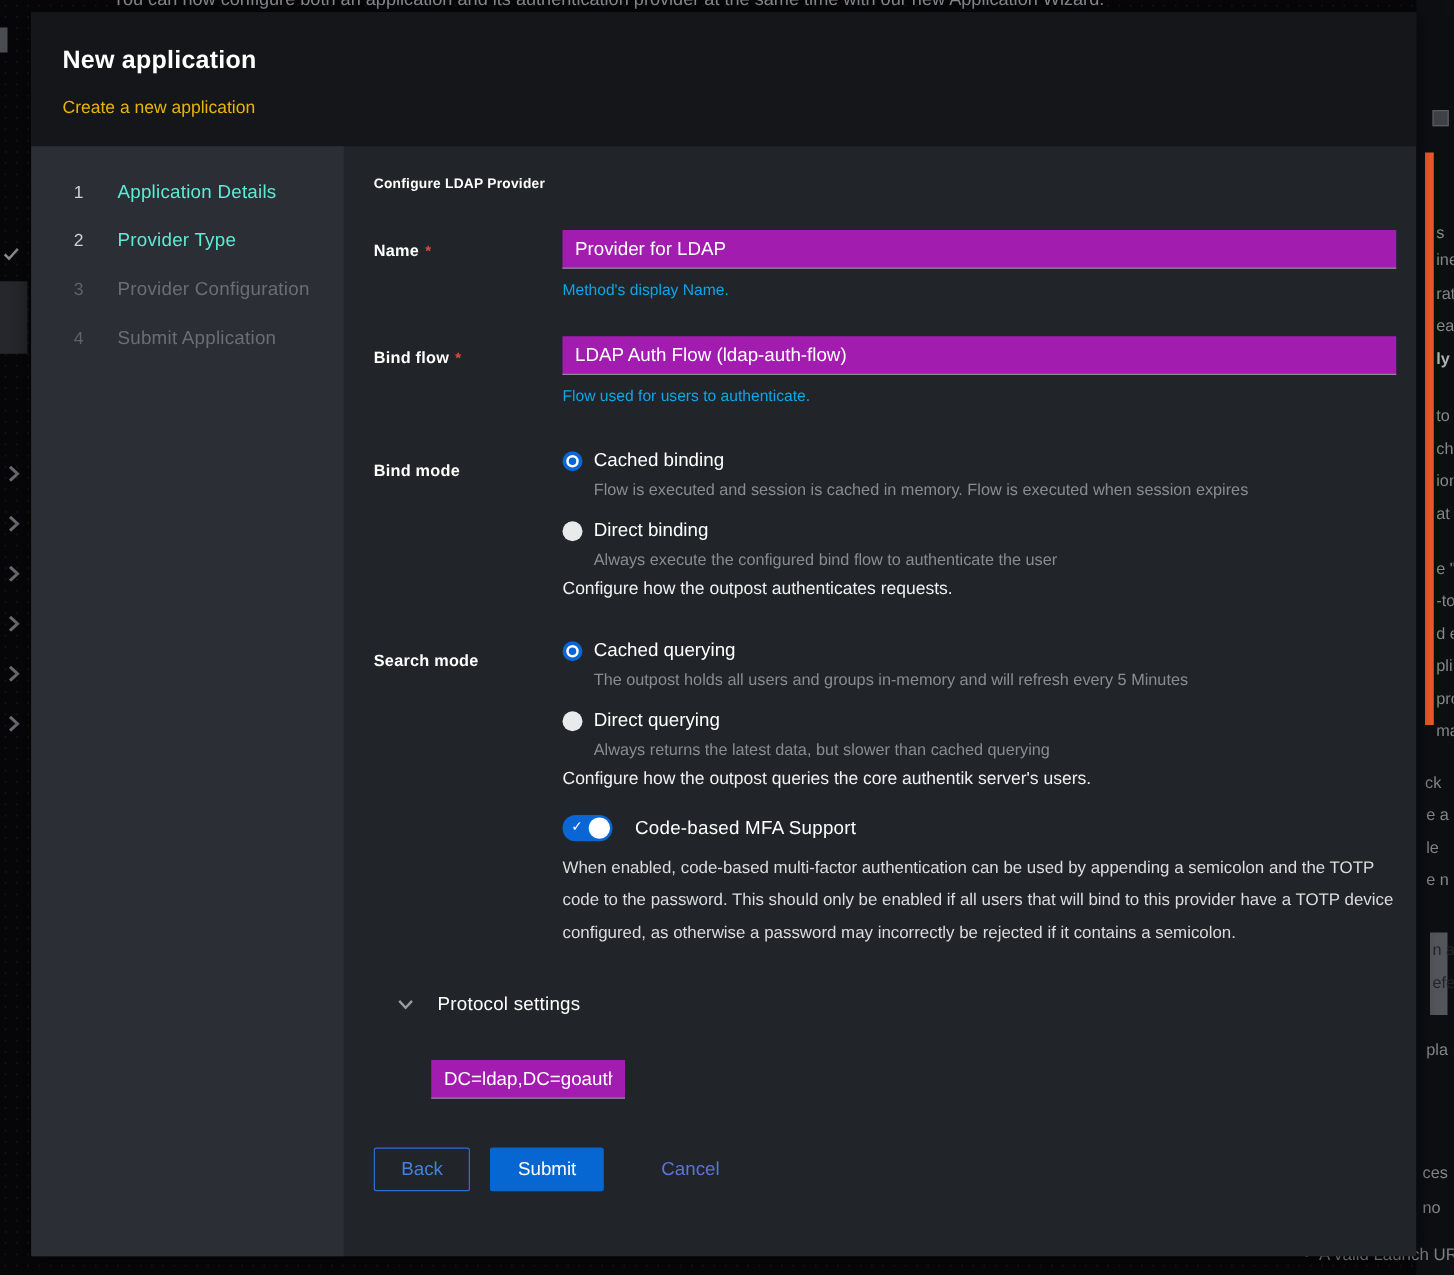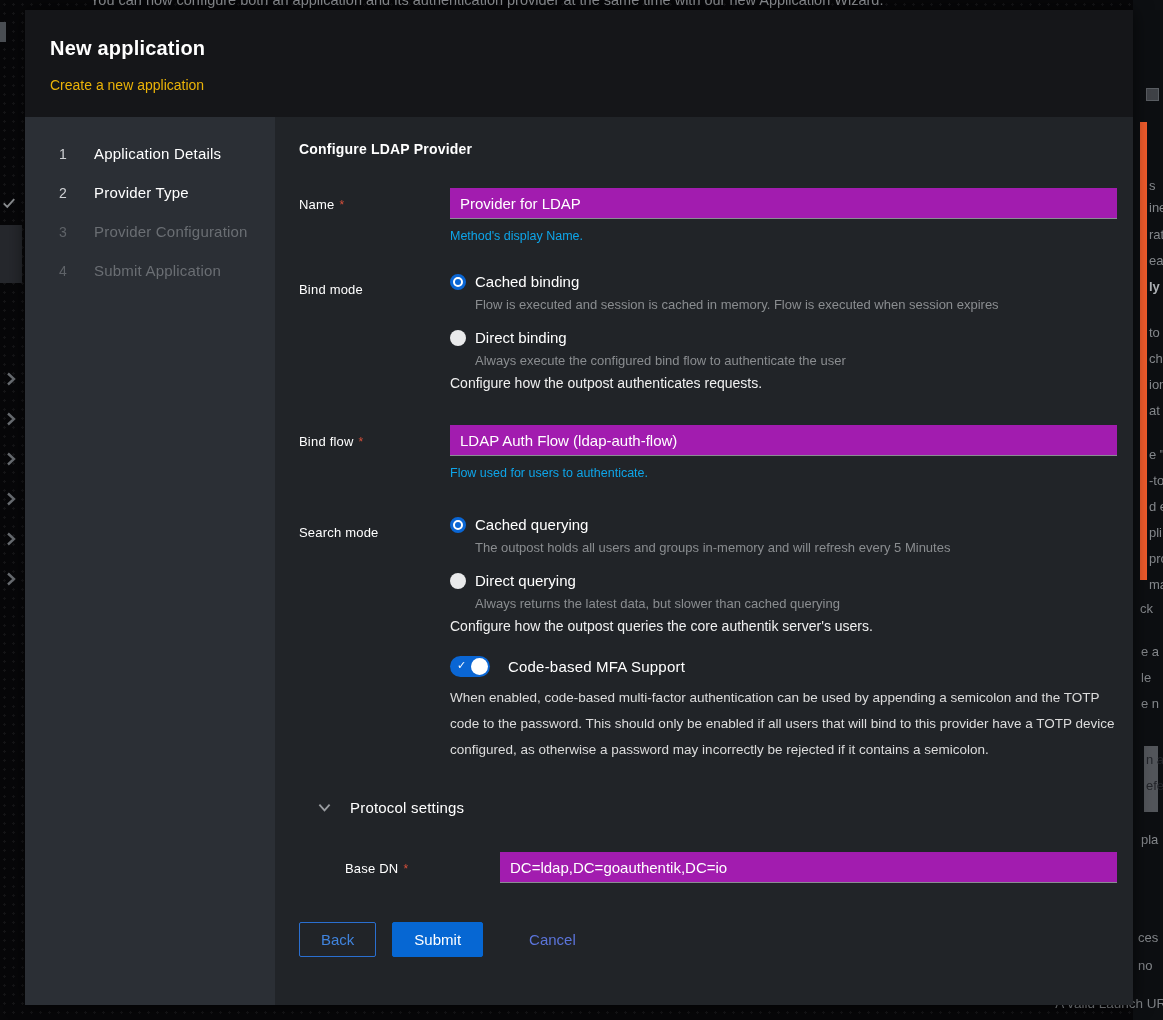--- a/index.html
+++ b/index.html
@@ -41,30 +41,30 @@
     box-shadow:0 0 18px rgba(0,0,0,.6);
   }
   .modal-header { background:#151619; padding:27px 25px 24px 25px; flex:none; }
   .modal-title { font-size:20px; font-weight:bold; letter-spacing:.2px; }
   .modal-sub { font-size:14px; color:#eab308; margin-top:17px; }
   .modal-body { flex:1; display:flex; min-height:0; }
 
   .steps { width:250px; flex:none; background:#2b2f35; padding-top:17px; }
   .step { display:flex; align-items:baseline; padding:11px 8px 11px 34px; font-size:15px; cursor:pointer; }
   .step-num { width:12px; margin-right:23px; color:#cfd1d4; font-size:14px; flex:none; }
-  .step-label { color:#ffffff; letter-spacing:.2px; }
+  .step-label { color:#5eead4; letter-spacing:.2px; }
   .step.disabled { cursor:default; }
   .step.disabled .step-num { color:#5f6368; }
   .step.disabled .step-label { color:#6a6e73; }
 
   .content { flex:1; padding:24px 16px 0 24px; overflow:hidden; position:relative; }
-  .pane-heading { font-size:14px; font-weight:bold; margin-bottom:31px; letter-spacing:.2px; }
+  .pane-heading { font-size:11px; font-weight:bold; margin-bottom:31px; letter-spacing:.2px; }
 
   .frow { display:grid; grid-template-columns:151px 1fr; }
-  .flabel { font-size:13px; font-weight:normal; padding-top:9px; color:#fff; letter-spacing:.2px; }
+  .flabel { font-size:13px; font-weight:bold; padding-top:9px; color:#fff; letter-spacing:.2px; }
   .req { color:#d64f3a; margin-left:5px; font-size:12px; }
   .tinput {
     display:block; width:100%; height:31px; background:#a21caf;
     border:none; border-bottom:1px solid #898d92; color:#fff;
     font-size:15px; padding:5px 10px 4px 10px;
     font-family:"Liberation Sans","DejaVu Sans",sans-serif;
   }
   .fhelp { font-size:12.5px; color:#0ea5e9; margin-top:10px; }
   .mb-name { margin-bottom:30px; }
   .mb-flow { margin-bottom:36px; }
@@ -141,21 +141,21 @@
   <span class="frag" style="top:325px">to</span>
   <span class="frag" style="top:351px">ch</span>
   <span class="frag" style="top:377px">ion</span>
   <span class="frag" style="top:403px">at</span>
   <span class="frag" style="top:447px">e "c</span>
   <span class="frag" style="top:473px">-to</span>
   <span class="frag" style="top:499px">d e</span>
   <span class="frag" style="top:525px">pli</span>
   <span class="frag" style="top:551px">pro</span>
   <span class="frag" style="top:577px">ma</span>
-  <span class="frag" style="top:601px;left:1140px">ck</span>
+  <span class="frag" style="top:618px;left:1140px">ck</span>
   <span class="frag" style="top:644px;left:1141px">e a</span>
   <span class="frag" style="top:670px;left:1141px">le</span>
   <span class="frag" style="top:696px;left:1141px">e n</span>
   <div class="gray-block">
     <span class="frag" style="top:6px">n a</span>
     <span class="frag" style="top:32px">efe</span>
   </div>
   <span class="frag" style="top:832px;left:1141px">pla</span>
   <span class="frag" style="top:930px;left:1138px">ces</span>
   <span class="frag" style="top:958px;left:1138px">no</span>
@@ -195,44 +195,44 @@
       <div class="frow mb-name">
         <div class="flabel">
           <span>Name</span><span class="req">*</span>
         </div>
         <div>
           <input class="tinput" type="text" value="Provider for LDAP" style="">
           <div class="fhelp">Method's display Name.</div>
         </div>
       </div>
 
-      <div class="frow mb-bind">
-        <div class="flabel">Bind mode</div>
-        <div>
-          <div class="radio-opt">
-            <span class="radio sel"></span>
-            <span class="radio-label">Cached binding</span>
-          </div>
-          <div class="radio-desc">Flow is executed and session is cached in memory. Flow is executed when session expires</div>
-          <div class="radio-opt">
-            <span class="radio unsel"></span>
-            <span class="radio-label">Direct binding</span>
-          </div>
-          <div class="radio-desc" style="margin-bottom:7px">Always execute the configured bind flow to authenticate the user</div>
-          <div class="group-help">Configure how the outpost authenticates requests.</div>
-        </div>
-      </div>
-
       <div class="frow mb-flow">
         <div class="flabel">
           <span>Bind flow</span><span class="req">*</span>
         </div>
         <div>
           <input class="tinput" type="text" value="LDAP Auth Flow (ldap-auth-flow)" style="">
           <div class="fhelp">Flow used for users to authenticate.</div>
+        </div>
+      </div>
+
+      <div class="frow mb-bind">
+        <div class="flabel">Bind mode</div>
+        <div>
+          <div class="radio-opt">
+            <span class="radio sel"></span>
+            <span class="radio-label">Cached binding</span>
+          </div>
+          <div class="radio-desc">Flow is executed and session is cached in memory. Flow is executed when session expires</div>
+          <div class="radio-opt">
+            <span class="radio unsel"></span>
+            <span class="radio-label">Direct binding</span>
+          </div>
+          <div class="radio-desc" style="margin-bottom:7px">Always execute the configured bind flow to authenticate the user</div>
+          <div class="group-help">Configure how the outpost authenticates requests.</div>
         </div>
       </div>
 
       <div class="frow mb-search">
         <div class="flabel">Search mode</div>
         <div>
           <div class="radio-opt">
             <span class="radio sel"></span>
             <span class="radio-label">Cached querying</span>
           </div>
@@ -263,23 +263,20 @@
       <div class="group-head">
         <span class="chev">
           <svg width="13" height="9" viewBox="0 0 14 9">
               <path d="M1.5 1.5 L7 7.5 L12.5 1.5" stroke="#9a9da1" stroke-width="2" fill="none"></path>
             </svg>
         </span>
         <span class="gh-label">Protocol settings</span>
       </div>
 
       <div class="frow nested">
-        <div class="flabel">
-          <span>Base DN</span><span class="req">*</span>
-        </div>
         <div>
           <input class="tinput" type="text" value="DC=ldap,DC=goauthentik,DC=io" style="">
         </div>
       </div>
 
       <div class="wizard-footer">
         <button class="btn btn-back">Back</button>
         <button class="btn btn-submit">Submit</button>
         <button class="btn btn-cancel">Cancel</button>
       </div>

